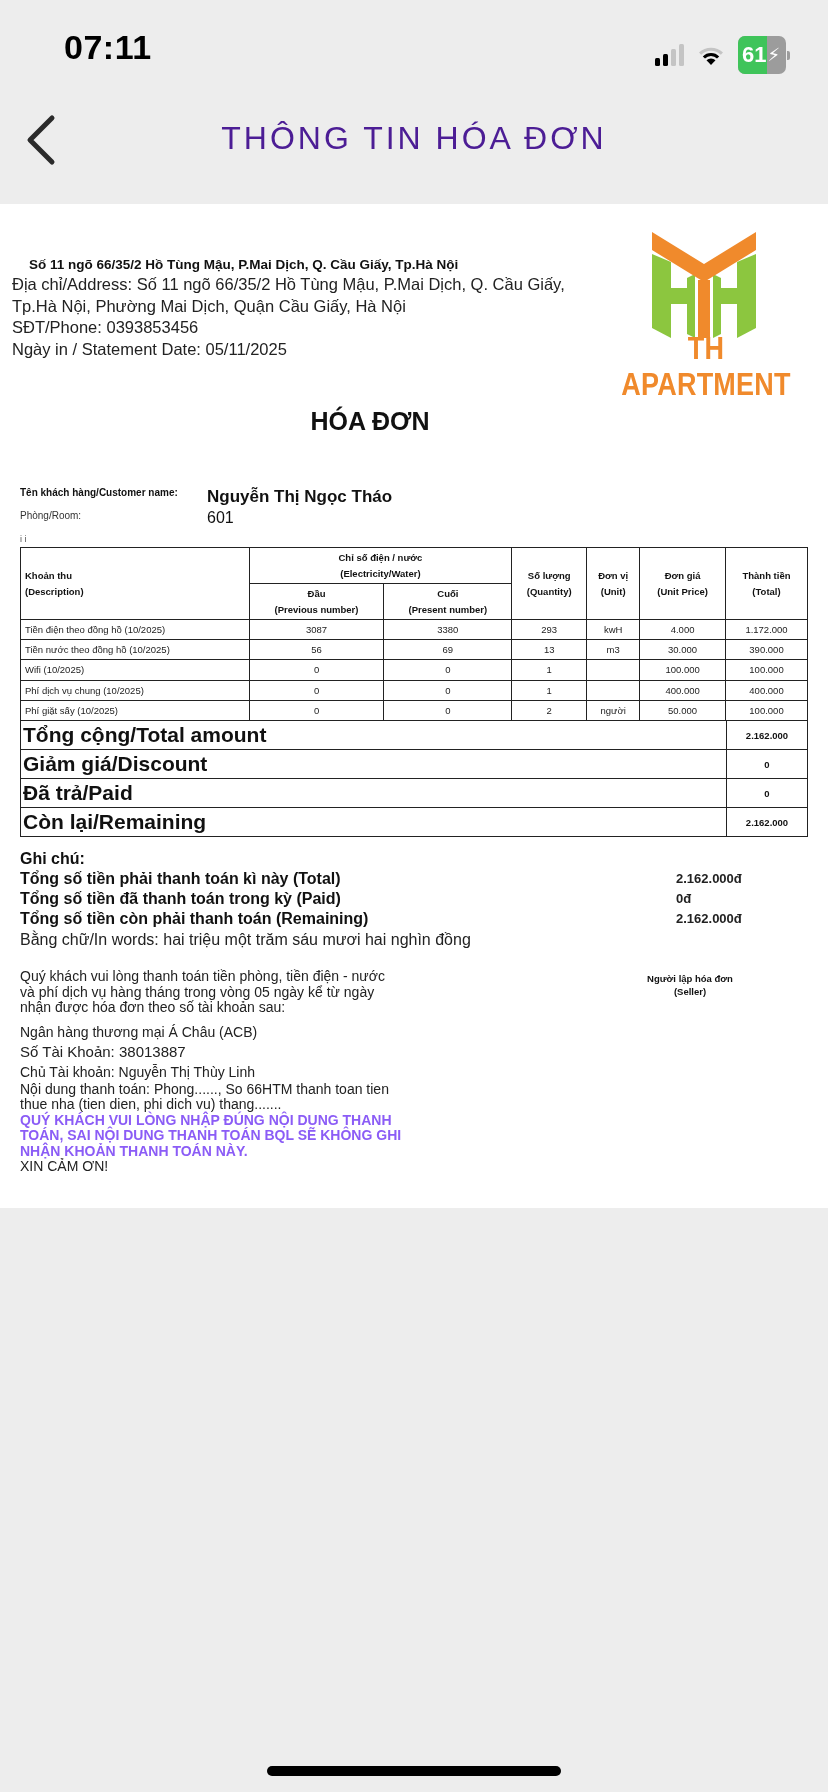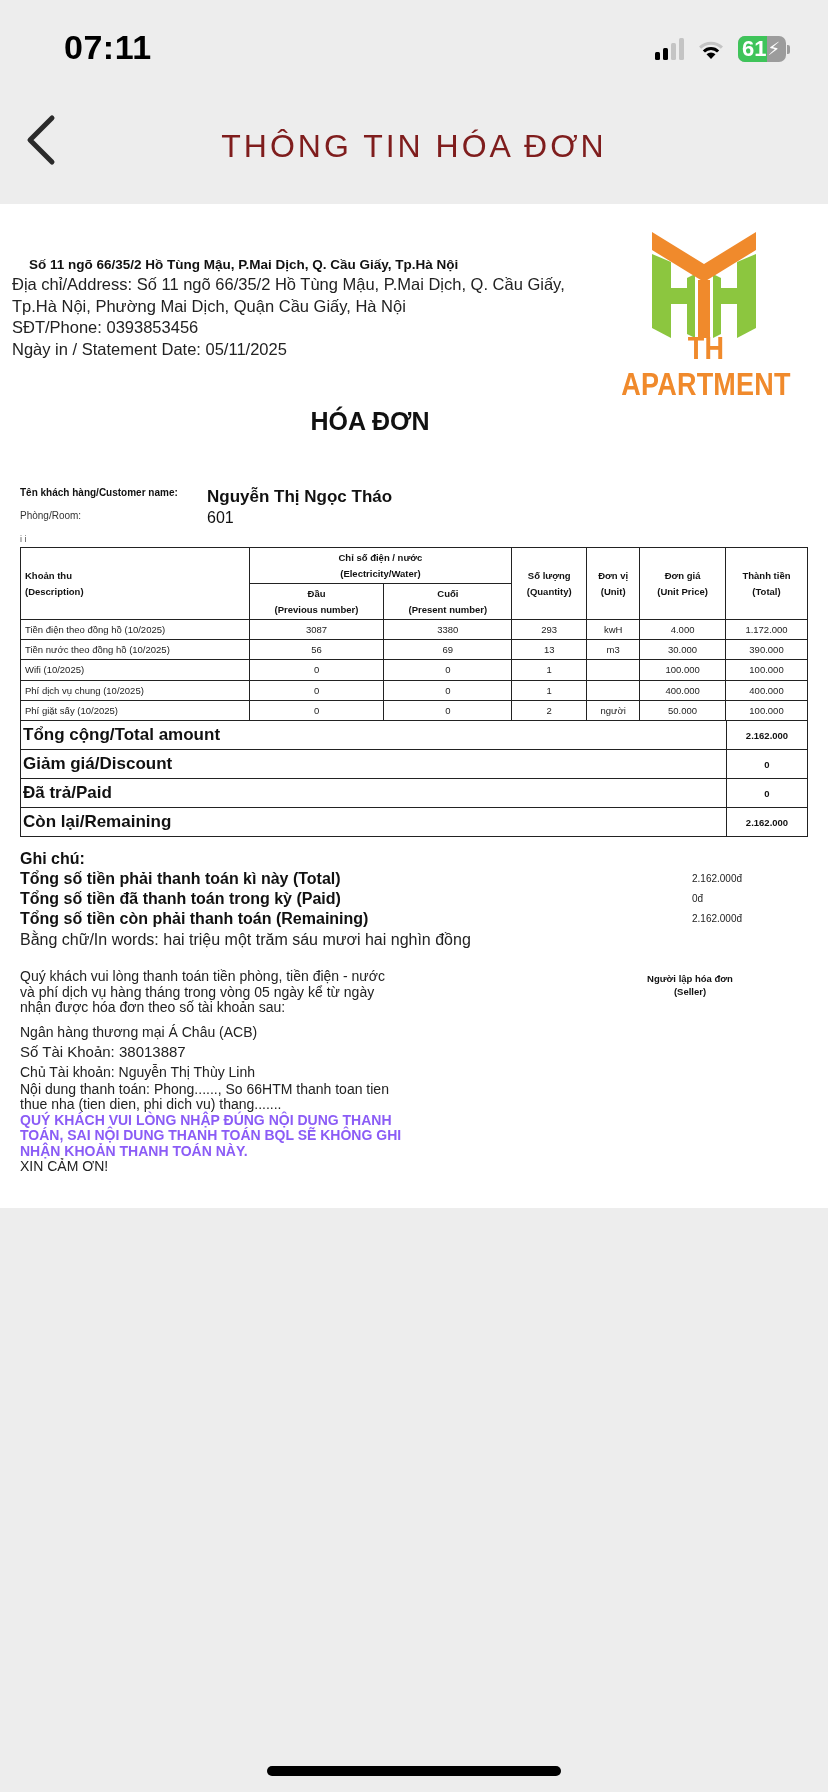--- a/index.html
+++ b/index.html
@@ -6,29 +6,29 @@
   html, body { width: 828px; height: 1792px; background: #ededed; overflow: hidden; }
   body { font-family: "Liberation Sans", sans-serif; color: #111; position: relative; }
 
   .status-bar { position: absolute; top: 0; left: 0; width: 828px; height: 100px; }
   .status-time { position: absolute; left: 64px; top: 28px; font-size: 34px; font-weight: bold; letter-spacing: 0.5px; color: #000; }
   .status-icons { position: absolute; right: 38px; top: 36px; display: flex; align-items: center; gap: 12px; }
   .signal { display: flex; align-items: flex-end; gap: 3px; height: 22px; }
   .signal span { width: 5px; border-radius: 1.5px; background: #000; }
   .signal span.off { background: #c4c4c4; }
   .wifi { width: 30px; height: 22px; position: relative; }
-  .battery { position: relative; width: 48px; height: 26px; border-radius: 7px; background: #9c9c9c; overflow: hidden; display: flex; align-items: center; }
+  .battery { position: relative; width: 48px; height: 38px; border-radius: 7px; background: #9c9c9c; overflow: hidden; display: flex; align-items: center; }
   .battery .fill { position: absolute; left: 0; top: 0; bottom: 0; width: 61%; background: #3fc45a; }
   .battery .pct { position: relative; z-index: 1; color: #fff; font-weight: bold; font-size: 22px; padding-left: 4px; }
   .battery .bolt { position: relative; z-index: 1; color: #fff; font-size: 18px; margin-left: 1px; }
   .battery-nub { width: 3px; height: 9px; background: #9c9c9c; border-radius: 0 2px 2px 0; margin-left: -10px; }
 
   .nav-bar { position: absolute; top: 100px; left: 0; width: 828px; height: 104px; }
   .back-btn { position: absolute; left: 22px; top: 14px; width: 40px; height: 52px; cursor: pointer; }
-  .nav-title { position: absolute; left: 0; right: 0; top: 28px; text-align: center; font-size: 32px; letter-spacing: 3px; color: #7f1d1d; }
+  .nav-title { position: absolute; left: 0; right: 0; top: 20px; text-align: center; font-size: 32px; letter-spacing: 3px; color: #4c1d95; }
 
   .paper { position: absolute; top: 204px; left: 0; width: 828px; height: 1004px; background: #fff; padding-left: 40px; }
   .p-abs { position: absolute; }
 
   .company-bold { left: 29px; top: 53px; font-size: 13.5px; font-weight: bold; }
   .company-lines { left: 12px; top: 70px; font-size: 16.5px; line-height: 21.5px; color: #222; }
 
   .logo { left: 600px; top: 24px; width: 208px; height: 140px; }
   .logo-text { position: absolute; left: 4px; top: 108px; width: 204px; text-align: center; font-size: 27px; font-weight: bold; color: #f08a2c; letter-spacing: 0.2px; transform: scaleY(1.15); }
 
@@ -44,27 +44,27 @@
 
   table.items { position: absolute; left: 20px; top: 343px; width: 788px; border-collapse: collapse; font-size: 9.5px; }
   table.items td, table.items th { border: 1px solid #222; padding: 0 4px; }
   table.items th { font-weight: bold; text-align: center; line-height: 16px; }
   table.items th.desc { text-align: left; }
   table.items td { height: 20.2px; text-align: center; color: #222; }
   table.items td.desc { text-align: left; }
 
   table.totals { position: absolute; left: 20px; top: 516px; width: 788px; border-collapse: collapse; }
   table.totals td { border: 1px solid #222; height: 29px; }
-  table.totals td.lbl { font-size: 17px; font-weight: bold; padding-left: 2px; }
+  table.totals td.lbl { font-size: 21px; font-weight: bold; padding-left: 2px; }
   table.totals td.val { width: 81px; text-align: center; font-size: 9.5px; font-weight: bold; border-radius: 6px; }
 
   .notes { left: 20px; top: 645px; width: 780px; }
   .note-head { font-size: 16px; font-weight: bold; line-height: 20px; }
   .note-row { position: relative; font-size: 16px; font-weight: bold; line-height: 20px; }
-  .note-row .v { position: absolute; left: 672px; top: 0; font-size: 10px; font-weight: normal; color: #222; }
+  .note-row .v { position: absolute; left: 656px; top: 0; font-size: 13px; font-weight: bold; color: #222; }
   .note-words { font-size: 16px; line-height: 22px; color: #222; }
 
   .pay { left: 20px; top: 765px; width: 440px; font-size: 14px; color: #222; }
   .pay .para { line-height: 15.5px; margin-bottom: 6px; }
   .pay .line { line-height: 20px; }
   .pay .line.big { font-size: 15px; }
   .pay .tight { line-height: 15.5px; }
   .pay .warn { font-weight: bold; line-height: 15.5px; color: #8b5cf6; }
 
   .seller { left: 625px; top: 768px; width: 130px; text-align: center; font-size: 9.5px; font-weight: bold; line-height: 13px; }

